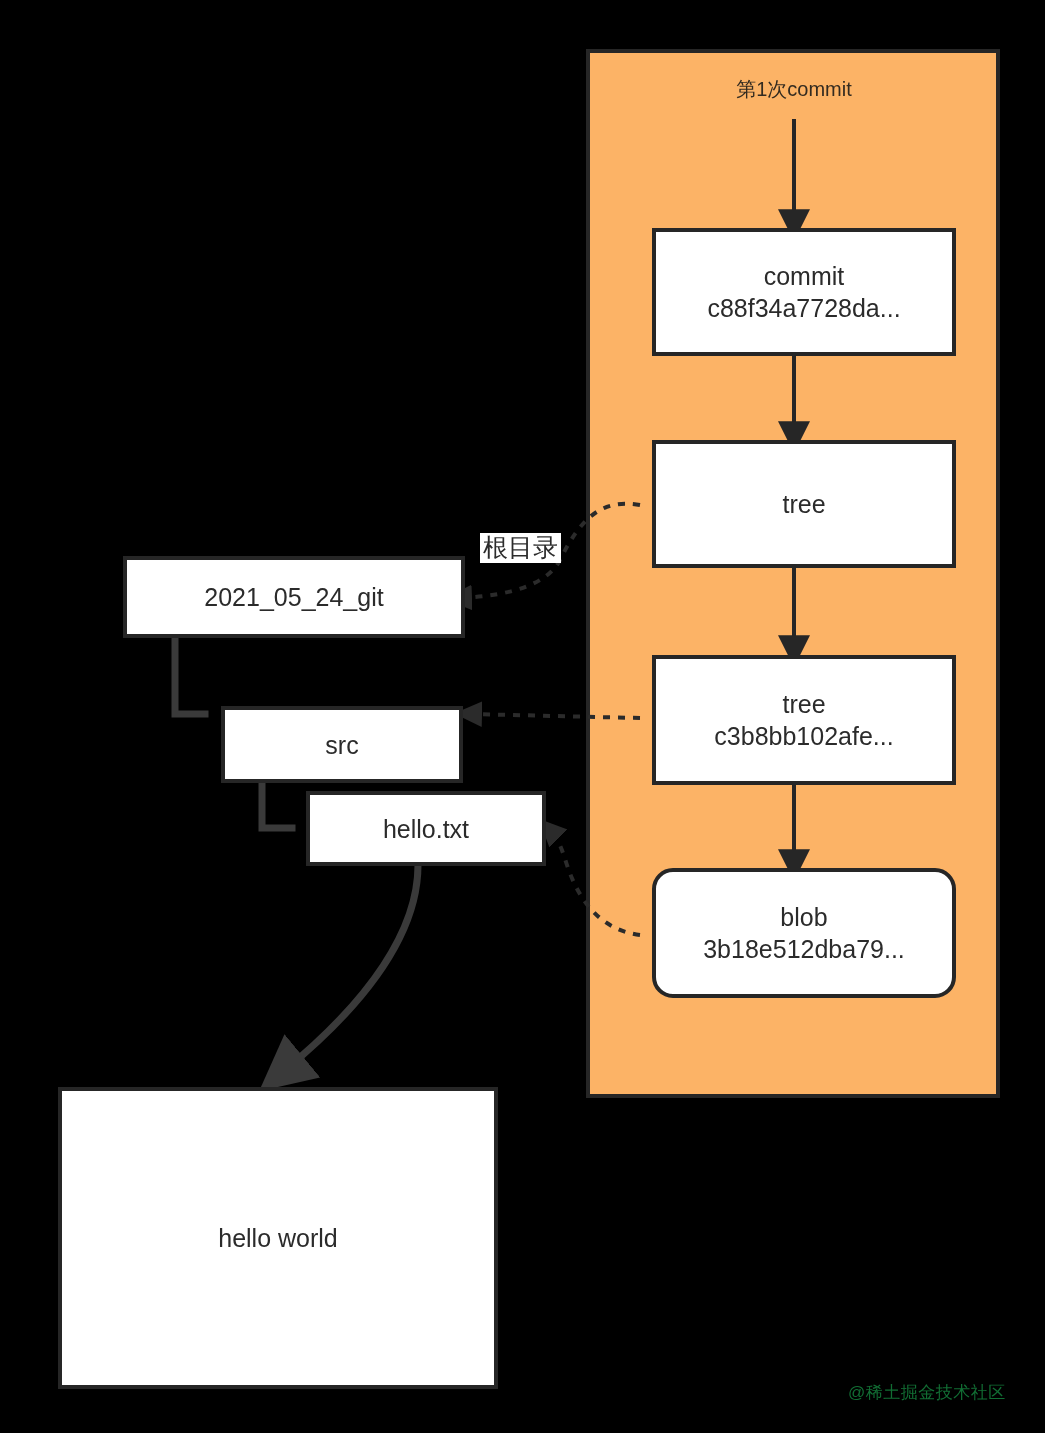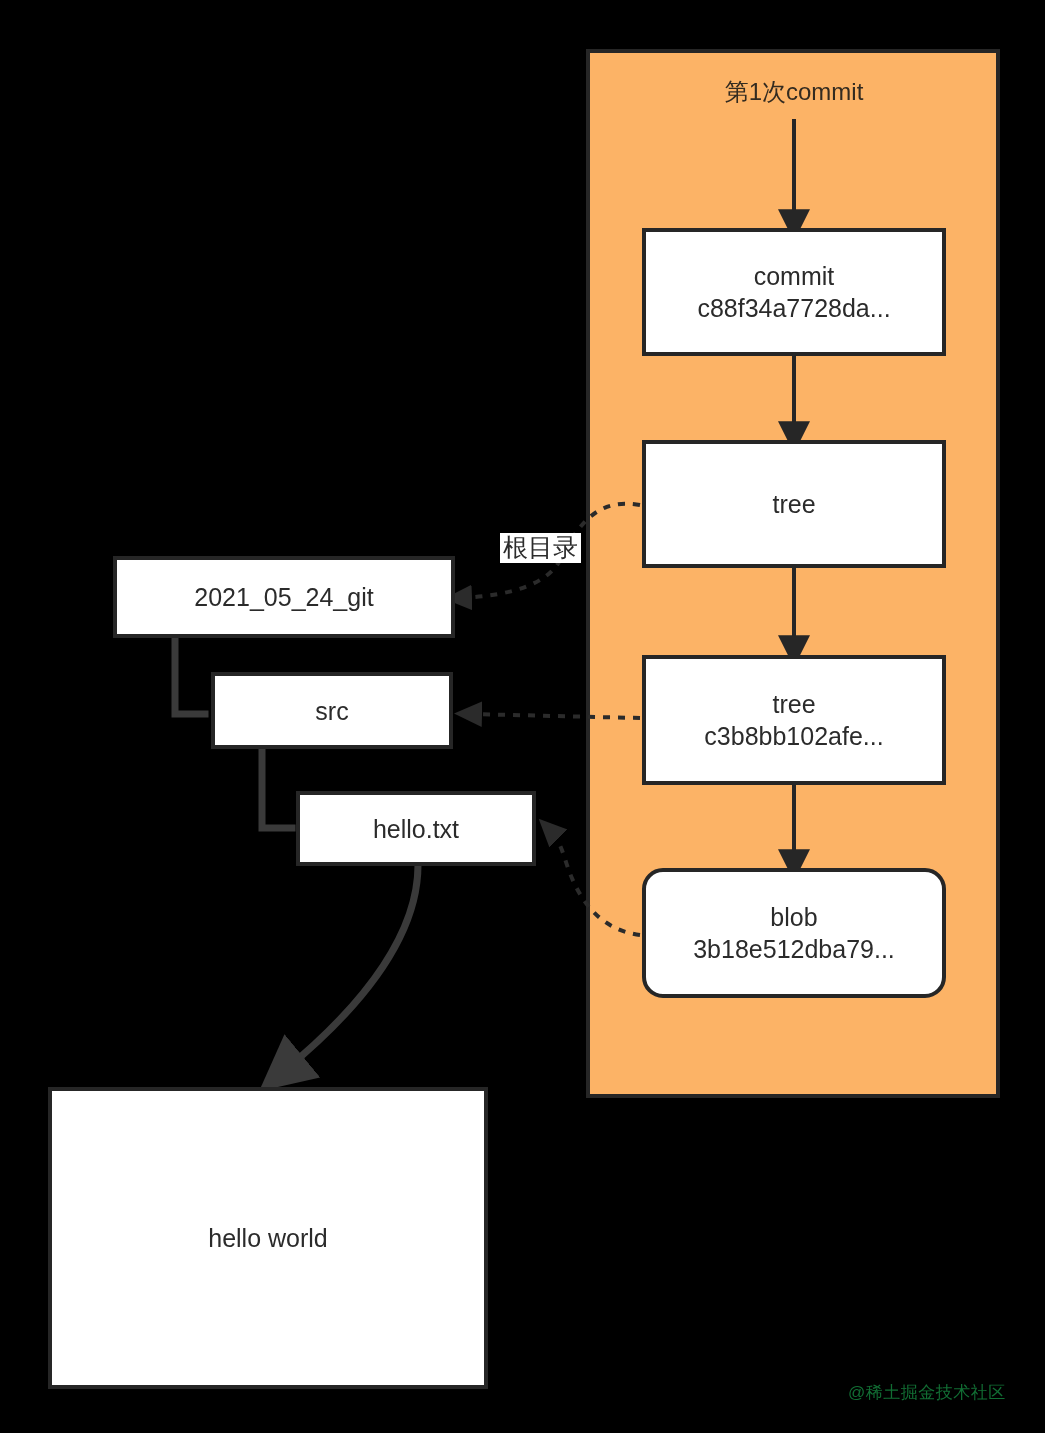--- a/index.html
+++ b/index.html
@@ -33,33 +33,34 @@
     background: #FFFFFF;
     border: 4px solid #262626;
     box-sizing: border-box;
     display: flex;
     align-items: center;
     justify-content: center;
     text-align: center;
     color: #2b2b2b;
     font-size: 25px;
     line-height: 1.28;
+    margin-left: 10px;
   }
   .node .lines {
     display: block;
     width: 100%;
   }
   .node .l1, .node .l2 {
     display: block;
     white-space: nowrap;
   }
   .panel-title {
     position: absolute;
     color: #332b20;
-    font-size: 24px;
+    font-size: 20px;
     text-align: center;
     white-space: nowrap;
   }
   .edge-label {
     position: absolute;
     background: #FFFFFF;
     color: #2b2b2b;
     font-size: 25px;
     line-height: 1.1;
     padding: 1px 3px;
@@ -141,29 +142,29 @@
     <span class="lines">
       <span class="l1">blob</span>
       <span class="l2">3b18e512dba79...</span>
     </span>
   </div>
 
   <div class="node" style="left:113px; top:556px; width:342px; height:82px;">
     <span>2021_05_24_git</span>
   </div>
 
-  <div class="node" style="left:211px; top:672px; width:242px; height:77px;">
+  <div class="node" style="left:211px; top:706px; width:242px; height:77px;">
     <span>src</span>
   </div>
 
   <div class="node" style="left:296px; top:791px; width:240px; height:75px;">
     <span>hello.txt</span>
   </div>
 
   <div class="node" style="left:48px; top:1087px; width:440px; height:302px;">
     <span>hello world</span>
   </div>
 
-  <div class="edge-label" style="left:500px; top:533px;">根目录</div>
+  <div class="edge-label" style="left:480px; top:533px;">根目录</div>
 
   <div class="watermark" style="left:848px; top:1381px;">@稀土掘金技术社区</div>
 
 </div>
 
 </body></html>

